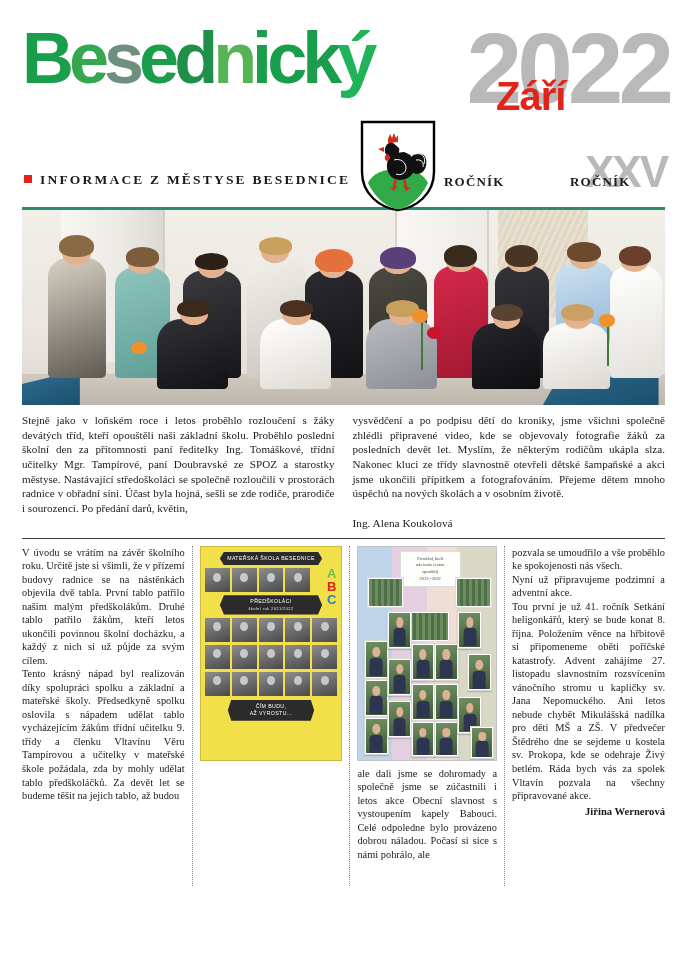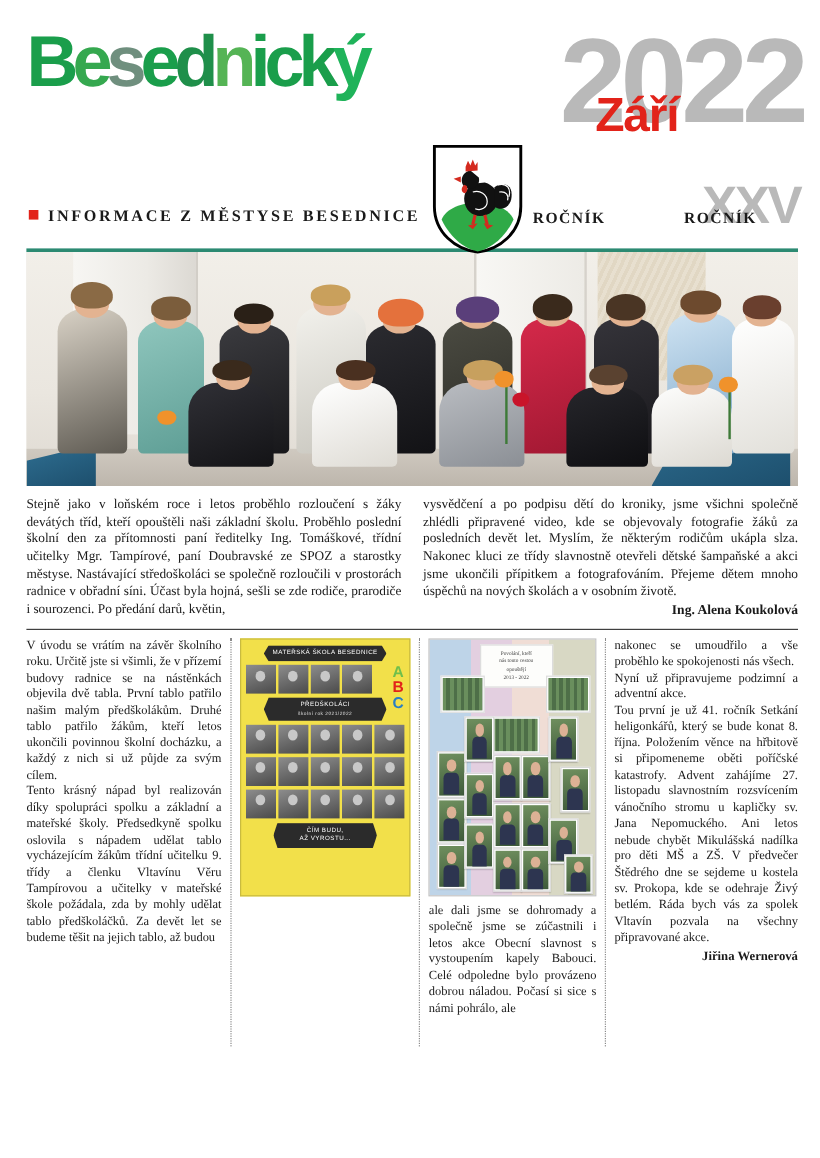--- a/index.html
+++ b/index.html
@@ -54,21 +54,21 @@
     line-height: 1;
     color: #b9b9b9;
     z-index: 1;
   }
   .title-line1 {
     position: absolute;
     left: 0;
     top: 22px;
     font-family: "Liberation Sans", sans-serif;
     font-weight: bold;
-    font-size: 60px;
+    font-size: 72px;
     letter-spacing: -5px;
     line-height: 1;
     z-index: 3;
     white-space: nowrap;
   }
   .title-line2 {
     position: absolute;
     left: 0;
     top: 104px;
     font-family: "Liberation Sans", sans-serif;
@@ -278,24 +278,24 @@
     width: 50%;
     box-sizing: border-box;
     font-size: 11.1px;
     line-height: 1.32;
     text-align: justify;
     hyphens: auto;
   }
   .a1col.left { padding-right: 9px; }
   .a1col.right { padding-left: 9px; border-left: none; }
   .byline {
-    text-align: right;
-    font-weight: bold;
+    text-align: left;
+    font-weight: normal;
     font-size: 11.3px;
-    margin-top: 1px;
+    margin-top: 15px;
   }
 
   .rule-thin {
     height: 1px;
     background: #3f3f3f;
     margin: 7px 18px 0 22px;
   }
 
   
   .article2 {
@@ -720,21 +720,21 @@
               <div class="pimg"></div>
             </div>
         </div>
       </div>
       <p>ale dali jsme se dohromady a společně jsme se zúčastnili i letos akce Obecní slavnost s vystoupením kapely Babouci. Celé odpoledne bylo provázeno dobrou náladou. Počasí si sice s námi pohrálo, ale</p>
     </div>
 
     <div class="vdiv"></div>
 
     <div class="a2col c4">
-      <p>nakonec se umoudřilo a vše proběhlo ke spokojenosti nás všech.</p>
+      <p>pozvala se umoudřilo a vše proběhlo ke spokojenosti nás všech.</p>
       <p>Nyní už připravujeme podzimní a adventní akce.</p>
       <p>Tou první je už 41. ročník Setkání heligonkářů, který se bude konat 8. října. Položením věnce na hřbitově si připomeneme oběti poříčské katastrofy. Advent zahájíme 27. listopadu slavnostním rozsvícením vánočního stromu u kapličky sv. Jana Nepomuckého. Ani letos nebude chybět Mikulášská nadílka pro děti MŠ a ZŠ. V předvečer Štědrého dne se sejdeme u kostela sv. Prokopa, kde se odehraje Živý betlém. Ráda bych vás za spolek Vltavín pozvala na všechny připravované akce.</p>
       <div class="byline2">Jiřina Wernerová</div>
     </div>
 
   </div>
 
 </div>
 
 </body></html>

